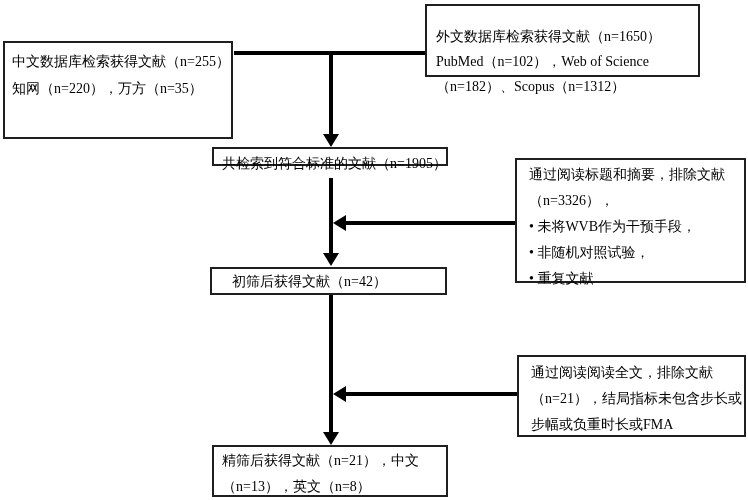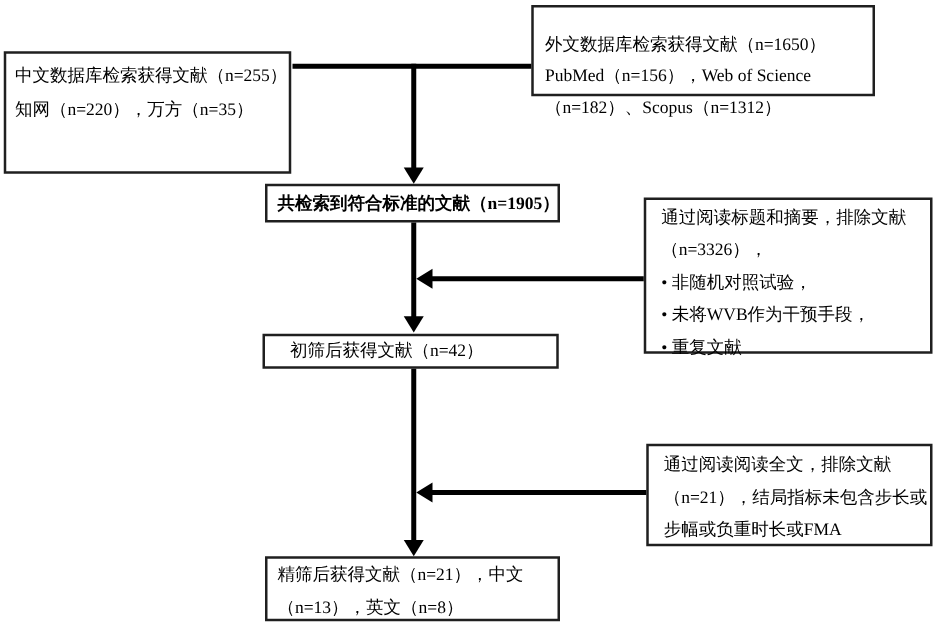--- a/index.html
+++ b/index.html
@@ -22,21 +22,21 @@
     border: 2px solid #1f1f1f;
     background: #ffffff;
     font-size: 14px;
     line-height: 27px;
     white-space: nowrap;
   }
   .box .tline { display: block; }
   
   #box-chinese-db   { left: 3px;   top: 5px;   width: 230px; height: 98px;  padding: 5px 7px; margin-top: 36px; }
   #box-foreign-db   { left: 425px; top: 4px;   width: 275px; height: 73px;  padding: 18px 9px; line-height: 25px; }
-  #box-combined     { left: 212px; top: 147px; width: 236px; height: 31px;  padding: 1px 8px; font-weight: bold; }
+  #box-combined     { left: 212px; top: 147px; width: 236px; height: 19px;  padding: 1px 8px; }
   #box-initial      { left: 210px; top: 267px; width: 237px; height: 28px;  padding: 0 20px; line-height: 26px; }
   #box-excl1        { left: 515px; top: 158px; width: 231px; height: 125px; padding: 2px 0 0 12px; line-height: 26px; }
   #box-excl2        { left: 517px; top: 355px; width: 229px; height: 82px;  padding: 3px 0 12px 12px; line-height: 26px; }
   #box-final        { left: 212px; top: 445px; width: 236px; height: 52px;  padding: 1px 0 16px 8px; line-height: 26px; }
   
   .cline { position: absolute; background: #000000; }
   #line-top-h  { left: 234px; top: 51px;  width: 191px; height: 4px; }
   #line-v1     { left: 329px; top: 51px;  width: 4px;   height: 84px; }
   #line-v2     { left: 329px; top: 178px; width: 4px;   height: 76px; }
   #line-v3     { left: 329px; top: 295px; width: 4px;   height: 139px; }
@@ -66,37 +66,37 @@
 
 <div id="stage">
 
   <div class="box" id="box-chinese-db">
     <span class="tline">中文数据库检索获得文献（n=255）</span>
     <span class="tline">知网（n=220），万方（n=35）</span>
   </div>
 
   <div class="box" id="box-foreign-db">
     <span class="tline">外文数据库检索获得文献（n=1650）</span>
-    <span class="tline">PubMed（n=156），Web of Science</span>
+    <span class="tline">PubMed（n=102），Web of Science</span>
     <span class="tline">（n=182）、Scopus（n=1312）</span>
   </div>
 
   <div class="box" id="box-combined">
     <span class="tline">共检索到符合标准的文献（n=1905）</span>
   </div>
 
   <div class="box" id="box-initial">
     <span class="tline">初筛后获得文献（n=42）</span>
   </div>
 
   <div class="box" id="box-excl1">
     <span class="tline">通过阅读标题和摘要，排除文献</span>
     <span class="tline">（n=3326），</span>
+    <span class="tline">• 未将WVB作为干预手段，</span>
     <span class="tline">• 非随机对照试验，</span>
-    <span class="tline">• 未将WVB作为干预手段，</span>
     <span class="tline">• 重复文献</span>
   </div>
 
   <div class="box" id="box-excl2">
     <span class="tline">通过阅读阅读全文，排除文献</span>
     <span class="tline">（n=21），结局指标未包含步长或</span>
     <span class="tline">步幅或负重时长或FMA</span>
   </div>
 
   <div class="box" id="box-final">

